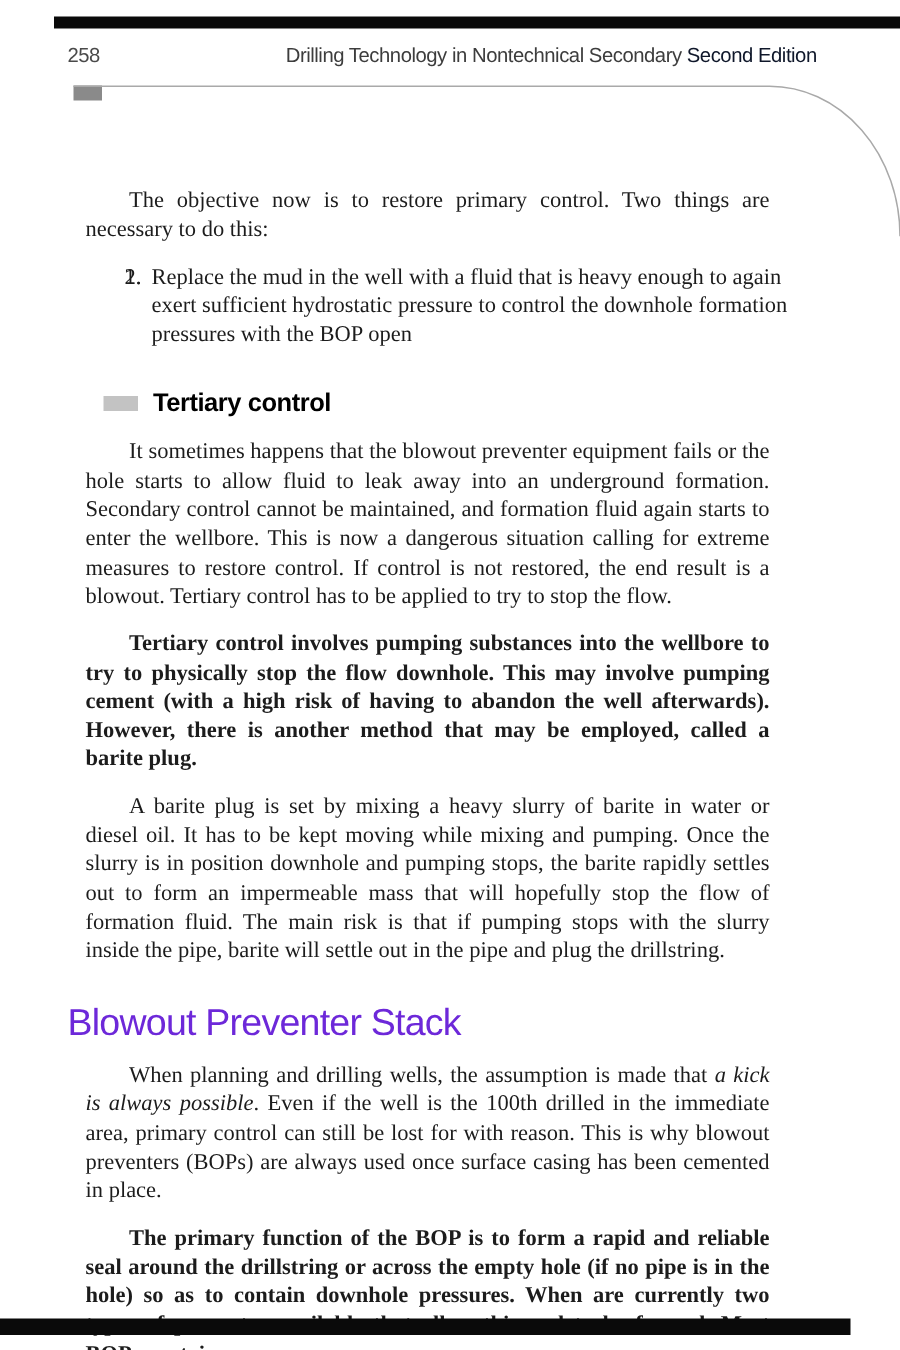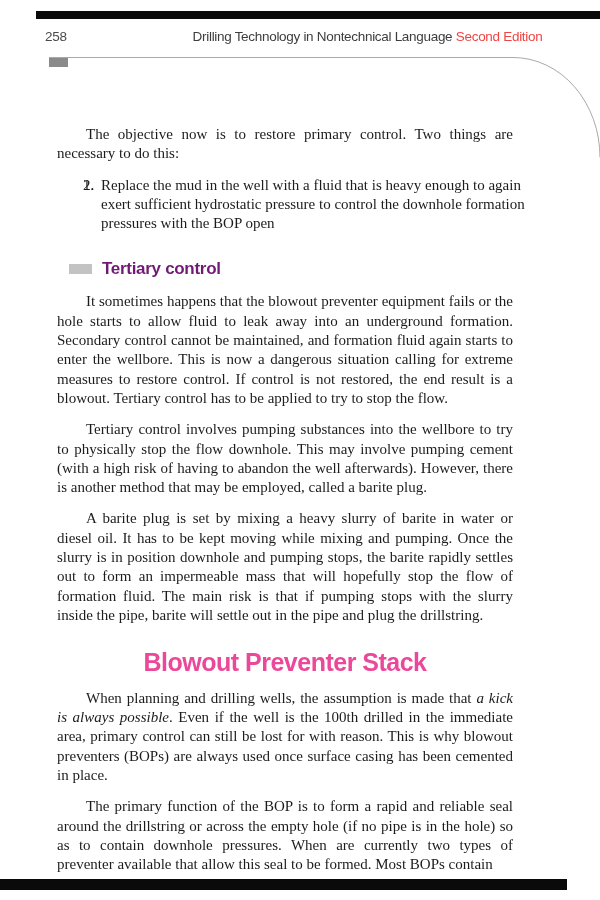--- a/index.html
+++ b/index.html
@@ -15,21 +15,21 @@
   .scan-bar.top    { left: 36px; top: 11px;  width: 564px; height: 8px; }
   .scan-bar.bottom { left: 0;    top: 879px; width: 567px; height: 11px; }
 
   .running-head {
     position: absolute; top: 29px; left: 45px; right: 0; height: 18px;
     font-family: "Liberation Sans", sans-serif;
     font-size: 13.5px; letter-spacing: -0.3px; color: #3d3d3d;
   }
   .page-number { position: absolute; left: 0; top: 0; color: #4a4a4a; }
   .running-title-wrap { position: absolute; left: 90px; right: 0; top: 0; text-align: center; white-space: nowrap; }
-  .running-subtitle { color: #ef4444; text-align: center; }
+  .running-subtitle { color: #0f172a; text-align: center; }
 
   .corner-square {
     position: absolute; left: 49px; top: 57px; width: 19px; height: 10px;
     background: #8a8a8a;
   }
   .curl-svg { position: absolute; left: 0; top: 0; pointer-events: none; }
 
   article.body-col {
     position: absolute; left: 45px; top: 113px; width: 480px;
     font-size: 15px; line-height: 19.3px;
@@ -40,50 +40,50 @@
 
   .num-list { margin-top: 10px; }
   .list-item { position: relative; padding-left: 56px; text-align: left; }
   .list-item + .list-item { margin-top: 8.5px; }
   .list-num { position: absolute; left: 38px; top: 0; }
 
   h3.section-heading {
     margin: 26px 0 3px 0; line-height: 20px;
     font-family: "Liberation Sans", sans-serif;
     font-size: 17px; font-weight: bold; letter-spacing: -0.3px;
-    color: #701a75; text-align: left; padding-left: 24px;
+    color: #000000; text-align: left; padding-left: 24px;
   }
   .section-square {
     display: inline-block; width: 23px; height: 10px; margin-right: 10px;
     background: #c3c3c3;
   }
 
   .mt-13 { margin-top: 13px !important; }
-  .mt-75 { margin-top: 7.5px !important; }
+  .mt-75 { margin-top: 7.5px !important; font-weight: bold; }
   .mt-6  { margin-top: 6px !important; }
   .mt-115{ margin-top: 11.5px !important; }
 
   h2.chapter-heading {
     margin: 23px 0 0 0; line-height: 29px;
     font-family: "Liberation Sans", sans-serif;
-    font-size: 25px; font-weight: bold; letter-spacing: -0.5px;
-    color: #ec4899; text-align: center;
+    font-size: 25px; font-weight: normal; letter-spacing: -0.5px;
+    color: #6d28d9; text-align: left;
   }
   em.ital { font-style: italic; }
 </style>
 </head>
 <body>
 
 <div>
 
   <div class="scan-bar top"></div>
 
   <header class="running-head">
     <span class="page-number">258</span>
-    <span class="running-title-wrap"><span>Drilling Technology in Nontechnical Language</span><span class="running-subtitle">&nbsp;<span>Second Edition</span></span></span>
+    <span class="running-title-wrap"><span>Drilling Technology in Nontechnical Secondary</span><span class="running-subtitle">&nbsp;<span>Second Edition</span></span></span>
   </header>
 
   <div class="corner-square"></div>
 
   <svg class="curl-svg" width="600" height="900" viewBox="0 0 600 900">
     <path d="M 49 57.5 L 513 57.5 A 87 100 0 0 1 600 157.5" fill="none" stroke="#a9a9a9" stroke-width="1"></path>
   </svg>
 
   <article class="body-col">
 

